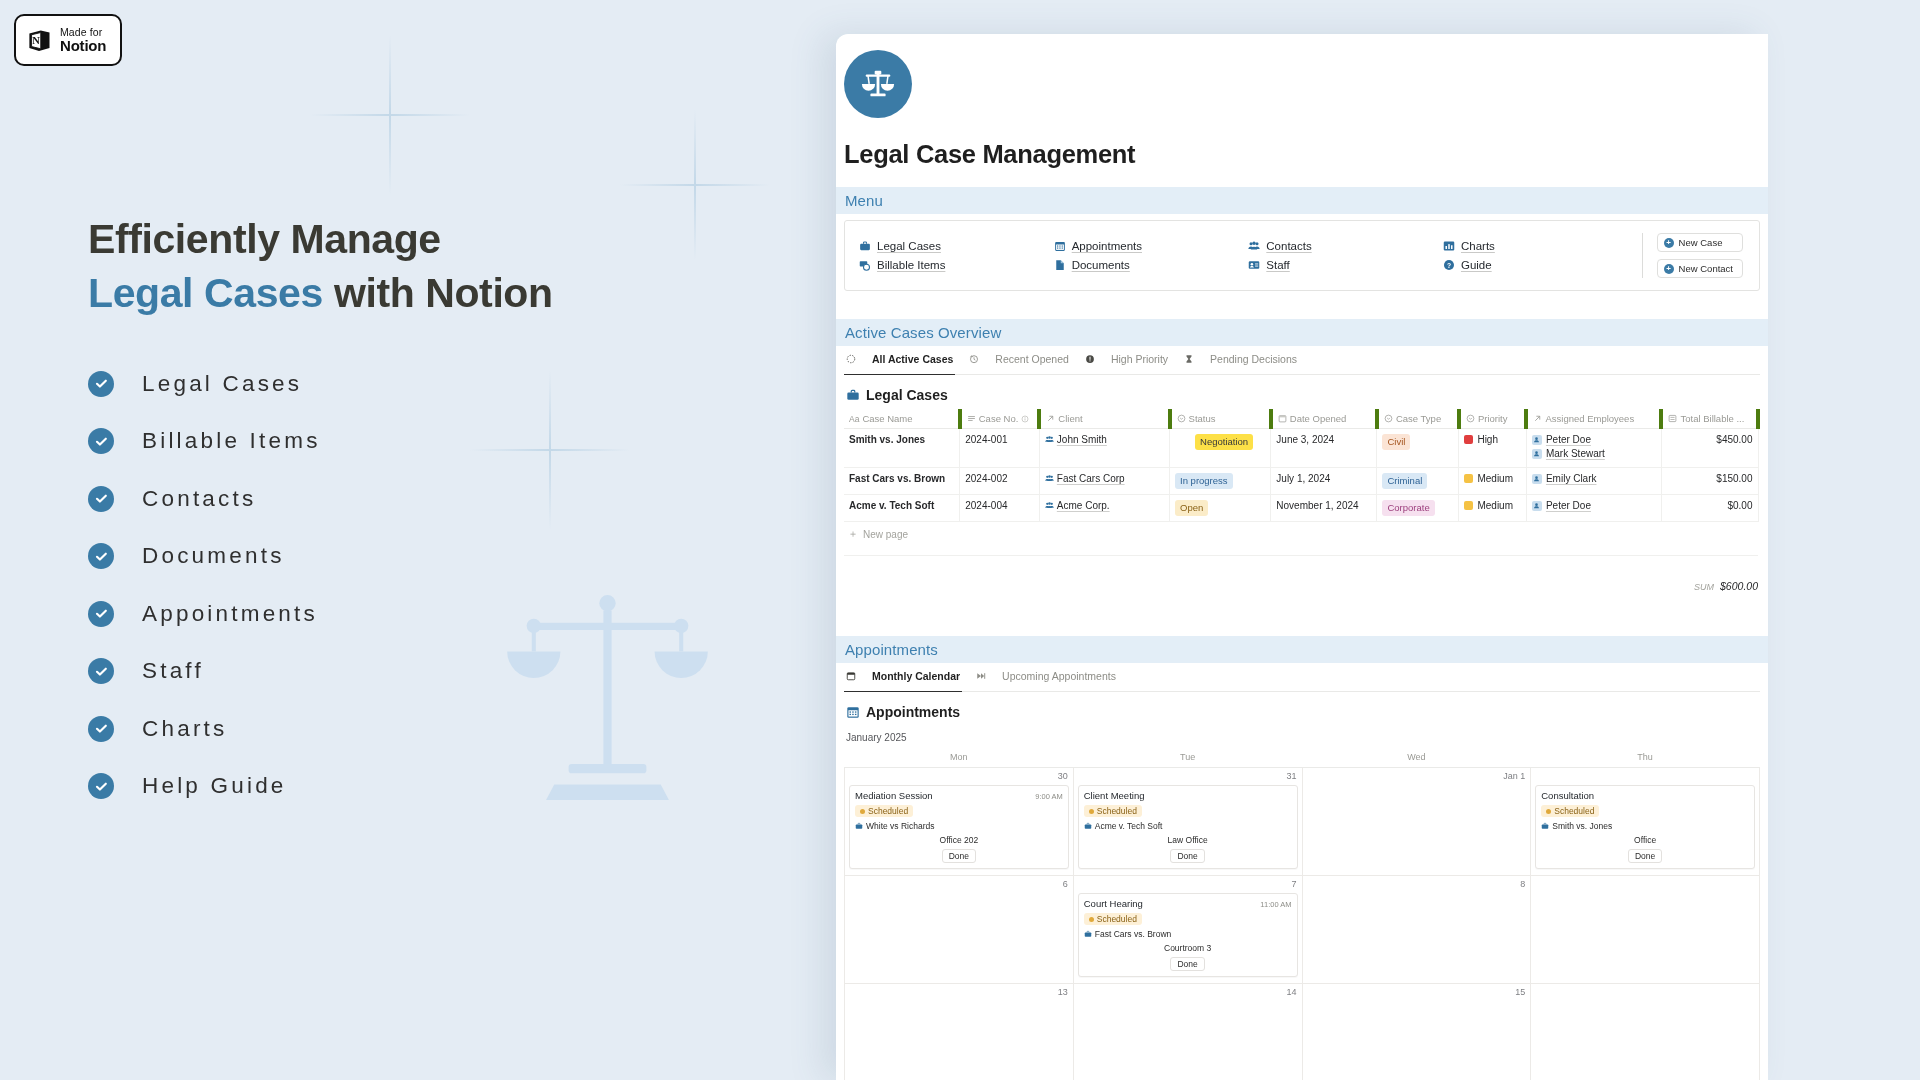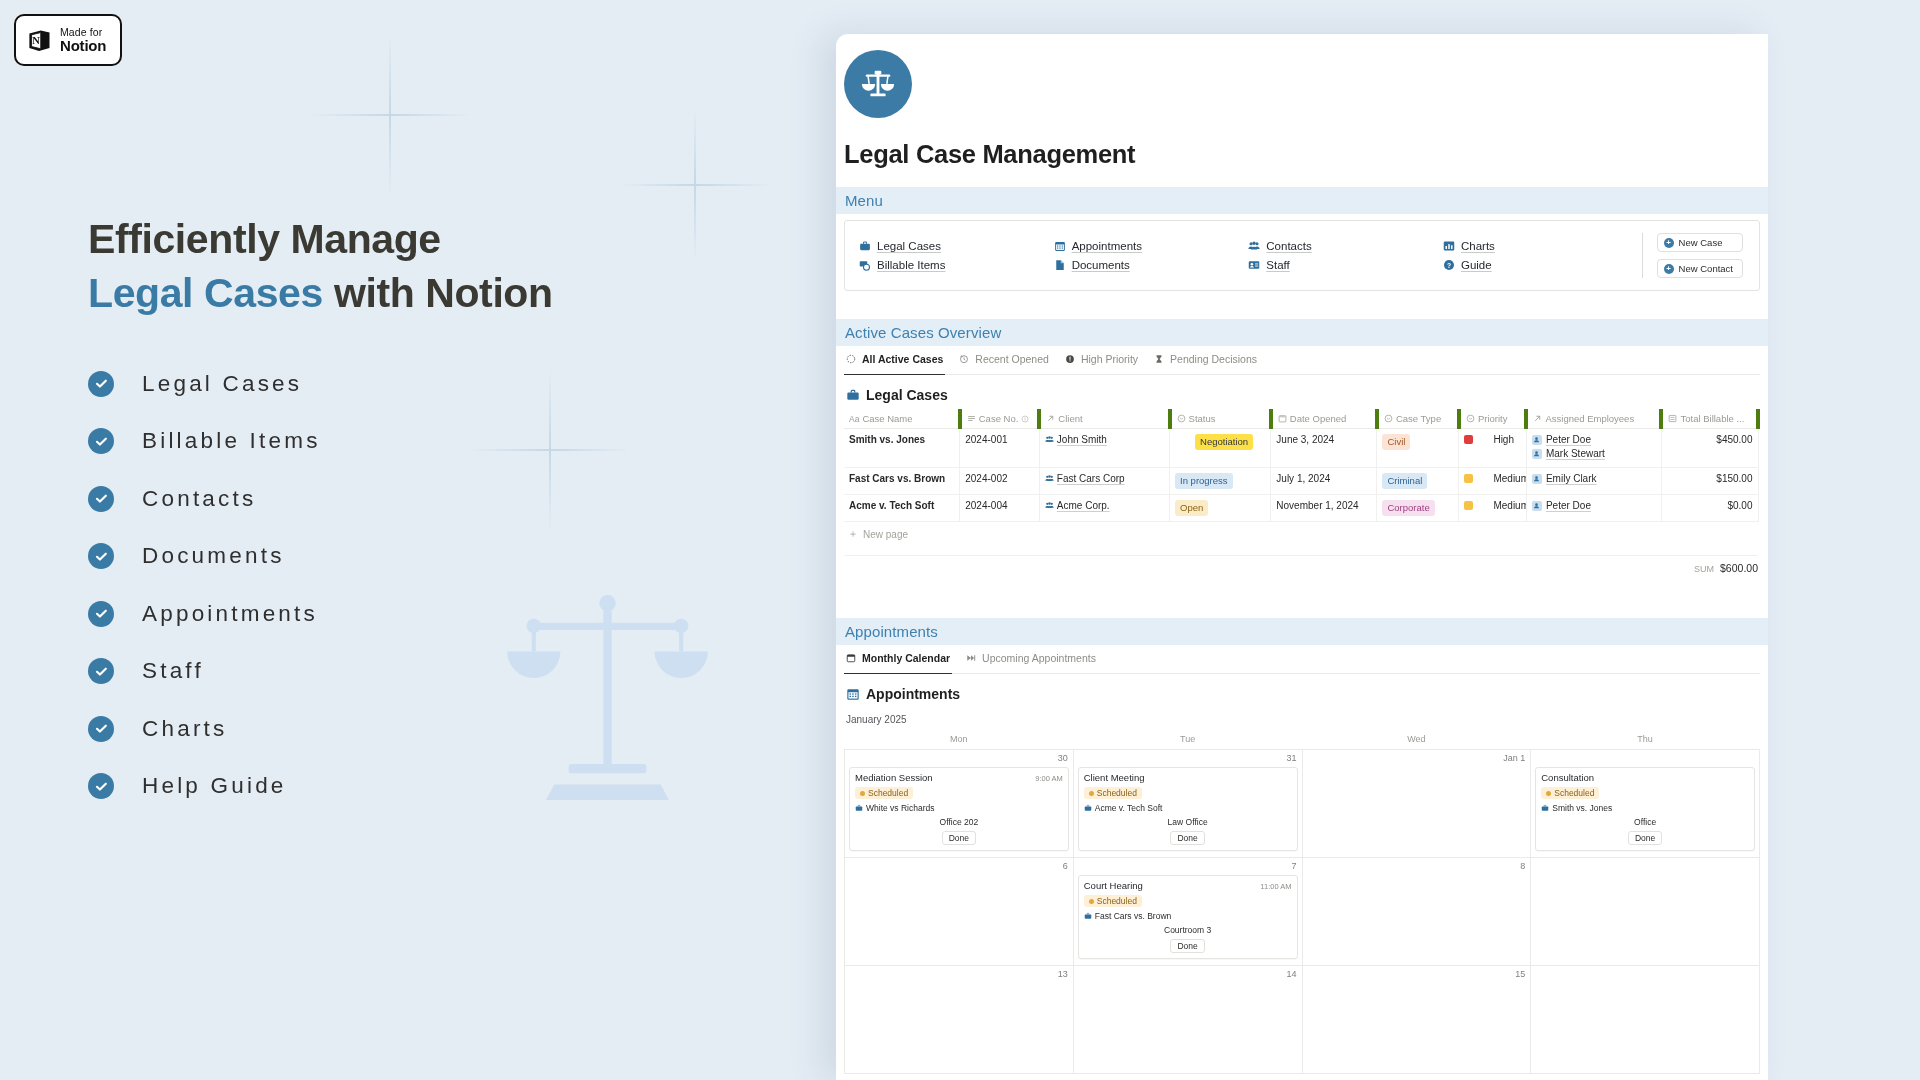--- a/index.html
+++ b/index.html
@@ -112,21 +112,21 @@
   .pill .plus {
     width: 10px; height: 10px; border-radius: 50%; background: #3b7ba6; color: #fff;
     font-size: 8px; line-height: 10px; text-align: center; flex: 0 0 10px; font-weight: 700;
   }
 
   
   .tabs {
     display: flex; align-items: center; gap: 16px; margin: 0 8px;
     border-bottom: 1px solid #e9e9e7; padding: 7px 2px 5px 2px;
   }
-  .tab { display: flex; align-items: center; gap: 6px; font-size: 10.5px; color: #8d8d87;
+  .tab { display: flex; align-items: center; gap: 16px; font-size: 10.5px; color: #8d8d87;
     padding-bottom: 4px; position: relative; }
   .tab.active { color: #1f1f1f; font-weight: 700; }
   .tab.active:after {
     content: ""; position: absolute; left: -2px; right: -2px; bottom: -6px;
     height: 1.5px; background: #2f2f2f;
   }
 
   
   .db-title {
     display: flex; align-items: center; gap: 6px; margin: 12px 8px 6px 10px;
@@ -146,32 +146,32 @@
   table.db td {
     font-size: 10px; color: #28292b; padding: 5px 5px;
     border-bottom: 1px solid #f0f0ee; border-right: 1px solid #f0f0ee;
     vertical-align: top; overflow: hidden;
   }
   table.db td.name { font-weight: 700; }
   table.db td.num { text-align: right; }
   .relchip { display: flex; align-items: center; gap: 3px; }
   .relchip .u { text-decoration: underline; text-underline-offset: 2px; text-decoration-color: #cfcfcd; }
   .tag { display: inline-block; border-radius: 3px; padding: 1px 5px; font-size: 9.5px; line-height: 14px; }
-  .prio { display: flex; align-items: center; gap: 20px; }
+  .prio { display: flex; align-items: center; gap: 4px; }
   .sq { width: 9px; height: 9px; border-radius: 2px; flex: 0 0 9px; }
   .person { display: flex; align-items: center; gap: 4px; margin-bottom: 3px; }
   .pavatar { width: 10px; height: 10px; border-radius: 2px; background: #c8ddee;
     flex: 0 0 10px; display:flex; align-items:center; justify-content:center; }
   .pavatar svg { width: 7px; height: 7px; }
   .person .u { text-decoration: underline; text-underline-offset: 2px; text-decoration-color: #cfcfcd; }
 
   .newpage { display: flex; align-items: center; gap: 5px; margin: 5px 8px 0 12px;
     font-size: 10px; color: #a3a39d; }
   .sumrow { display: flex; justify-content: flex-end; align-items: baseline; gap: 6px;
-    margin: 14px 10px 0 8px; border-top: 1px solid #f0f0ee; padding-top: 6px; }
+    margin: 14px 10px 0 8px; border-top: 1px solid #f0f0ee; padding-top: 24px; font-style: italic; }
   .sumrow .lbl { font-size: 9px; color: #a3a39d; }
   .sumrow .val { font-size: 10.5px; color: #28292b; }
 
   
   .cal-month { margin: 12px 0 6px 10px; font-size: 10px; color: #55565a; }
   .cal { width: calc(100% - 16px); margin: 0 8px; border-collapse: collapse; table-layout: fixed; }
   .cal th {
     font-size: 9px; font-weight: 400; color: #9a9a95; text-align: center;
     padding: 3px 0 5px 0; border-bottom: 1px solid #eaeae8;
   }

